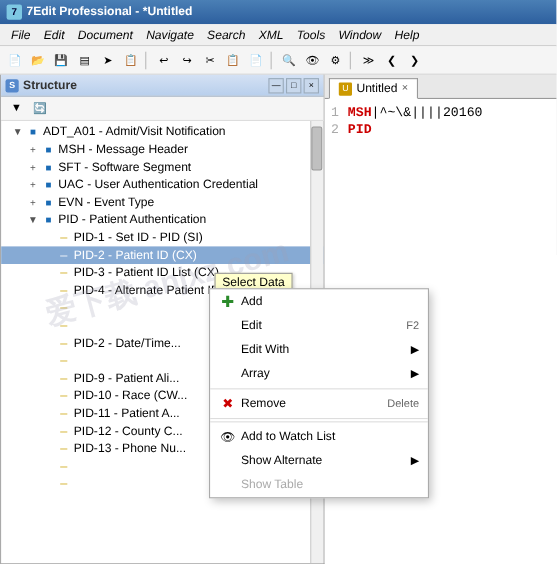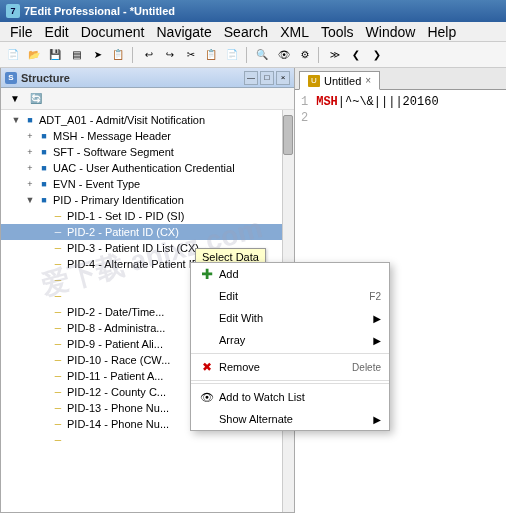--- a/index.html
+++ b/index.html
@@ -38,23 +38,24 @@
     .menu-bar {
       background: #f0f0f0;
       border-bottom: 1px solid #ccc;
       height: 20px;
       display: flex;
       align-items: center;
       padding: 0 4px;
     }
     .menu-item {
       padding: 2px 6px;
-      font-size: 14px;
+      font-size: 11px;
       cursor: pointer;
       color: #000;
+      font-style: italic;
     }
 
     
     .toolbar {
       background: #f5f5f5;
       border-bottom: 1px solid #ccc;
       height: 26px;
       display: flex;
       align-items: center;
       padding: 2px 4px;
@@ -419,21 +420,21 @@
         <span class="tree-indent" style="width:18px"></span>
         <span class="tree-expander">+</span>
         <span class="tree-node-icon icon-blue">■</span>
         <span>EVN - Event Type</span>
       </div>
 
       <div class="tree-item">
         <span class="tree-indent" style="width:18px"></span>
         <span class="tree-expander">▼</span>
         <span class="tree-node-icon icon-blue">■</span>
-        <span>PID - Primary Identification</span>
+        <span>PID - Patient Authentication</span>
       </div>
 
       <div class="tree-item">
         <span class="tree-indent" style="width:32px"></span>
         <span class="tree-expander"> </span>
         <span class="tree-node-icon icon-yellow">─</span>
         <span>PID-1 - Set ID - PID (SI)</span>
       </div>
 
       <div class="tree-item highlighted">
@@ -473,21 +474,20 @@
         <span class="tree-indent" style="width:32px"></span>
         <span class="tree-expander"> </span>
         <span class="tree-node-icon icon-yellow">─</span>
         <span>PID-2 - Date/Time...</span>
       </div>
 
       <div class="tree-item">
         <span class="tree-indent" style="width:32px"></span>
         <span class="tree-expander"> </span>
         <span class="tree-node-icon icon-yellow">─</span>
-        <span>PID-8 - Administra...</span>
       </div>
 
       <div class="tree-item">
         <span class="tree-indent" style="width:32px"></span>
         <span class="tree-expander"> </span>
         <span class="tree-node-icon icon-yellow">─</span>
         <span>PID-9 - Patient Ali...</span>
       </div>
 
       <div class="tree-item">
@@ -515,21 +515,20 @@
         <span class="tree-indent" style="width:32px"></span>
         <span class="tree-expander"> </span>
         <span class="tree-node-icon icon-yellow">─</span>
         <span>PID-13 - Phone Nu...</span>
       </div>
 
       <div class="tree-item">
         <span class="tree-indent" style="width:32px"></span>
         <span class="tree-expander"> </span>
         <span class="tree-node-icon icon-yellow">─</span>
-        <span>PID-14 - Phone Nu...</span>
       </div>
 
       <div class="tree-item">
         <span class="tree-indent" style="width:32px"></span>
         <span class="tree-expander"> </span>
         <span class="tree-node-icon icon-yellow">─</span>
       </div>
 
       <div class="scrollbar-v">
         <div class="scrollbar-thumb"></div>
@@ -548,20 +547,23 @@
     <div class="code-area">
       <div style="display:flex; line-height:16px; padding: 2px 2px;">
         <div class="line-numbers">
           <div>1</div>
           <div>2</div>
         </div>
         <div class="code-content">
           <div>
             <span class="code-msh">MSH</span><span>|^~\&amp;||||20160</span>
           </div>
+          <div>
+            <span class="code-pid">PID</span>
+          </div>
         </div>
       </div>
     </div>
   </div>
 
 </div>
 
 <div class="watermark">爱下载 anjxz.com</div>
 
 <div class="select-data-tooltip">Select Data</div>
@@ -605,13 +607,17 @@
     <span class="ctx-icon" style="font-size:11px;">👁</span>
     <span>Add to Watch List</span>
   </div>
 
   <div class="ctx-item">
     <span class="ctx-icon"></span>
     <span>Show Alternate</span>
     <span class="ctx-arrow">▶</span>
   </div>
 
+  <div class="ctx-item disabled">
+    <span class="ctx-icon"></span>
+    <span>Show Table</span>
+  </div>
 </div>
 
 </body></html>

